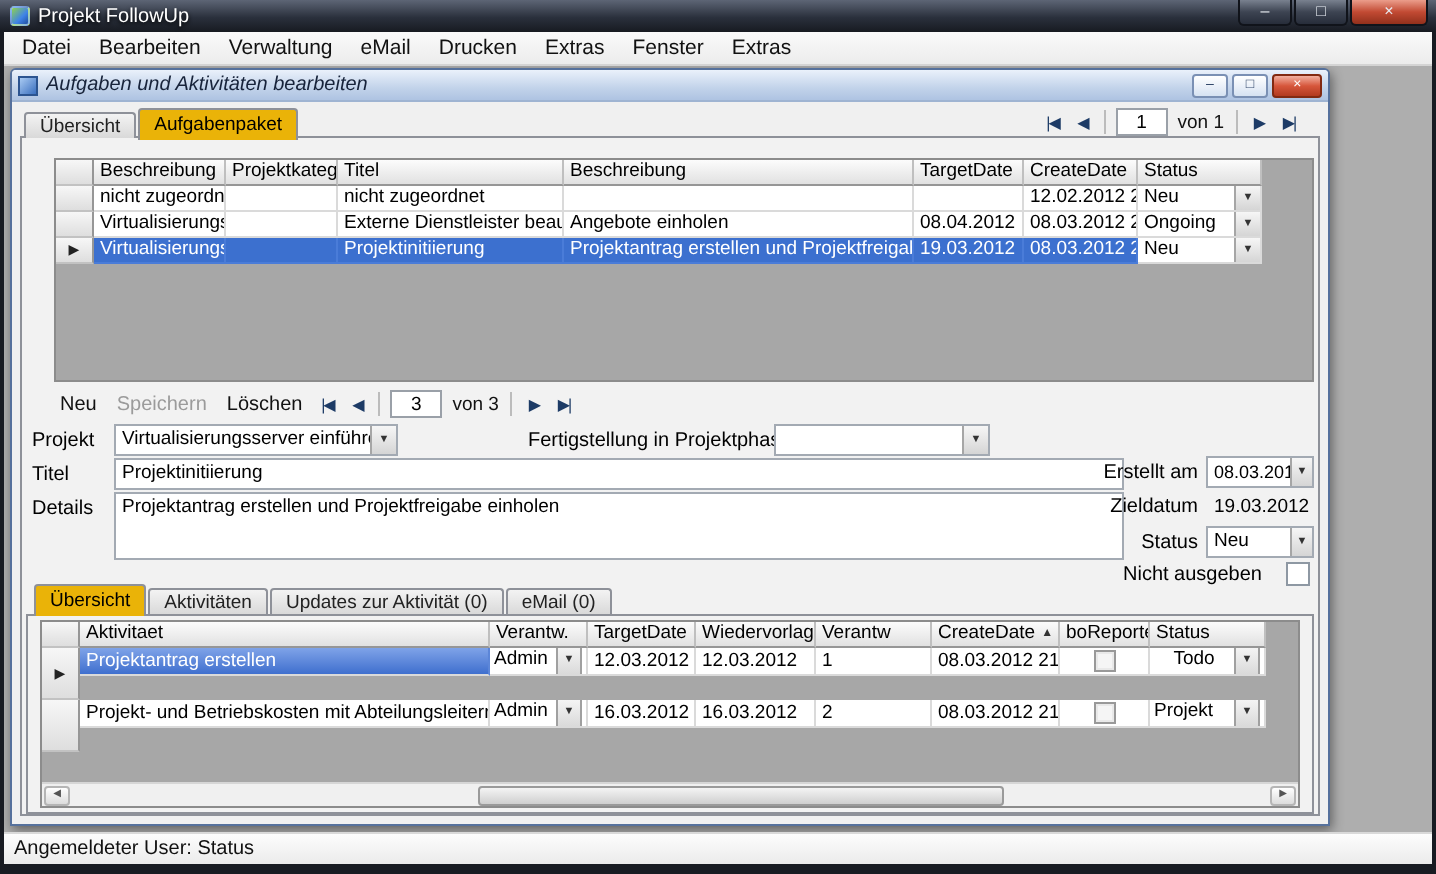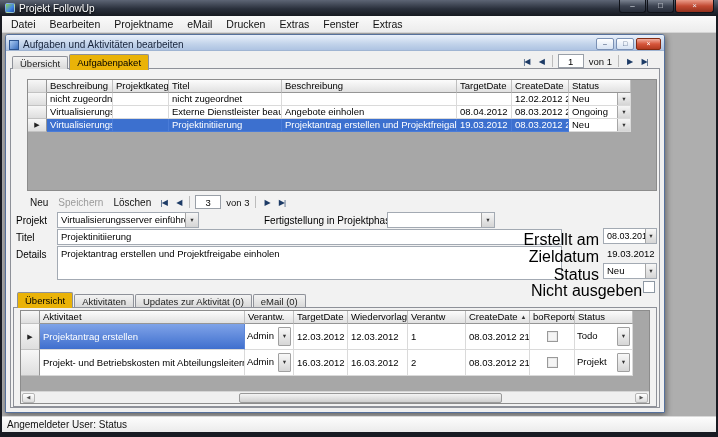--- a/index.html
+++ b/index.html
@@ -17,21 +17,21 @@
 
   .menubar{position:absolute;left:2px;right:2px;top:16px;height:17px;background:linear-gradient(#fafafa,#ececec);border-bottom:1px solid #d4d4d4;display:flex;align-items:center;padding-left:2px;}
   .menu-item{padding:1px 7px;font-size:10.5px;color:#111;}
 
   .mdi{position:absolute;left:2px;right:2px;top:33px;bottom:21px;background:#aeaeae;overflow:hidden;}
 
   .statusbar{position:absolute;left:2px;right:2px;bottom:5px;height:16px;background:linear-gradient(#fdfdfd,#ebebeb);border-top:1px solid #d9d9d9;display:flex;align-items:center;padding-left:5px;font-size:10px;color:#111;}
 
   
   .child{position:absolute;left:3px;top:1px;width:660px;height:379px;background:#f0f0f0;border:1px solid #56719c;border-radius:3px 3px 0 0;box-shadow:1px 2px 6px rgba(0,0,0,.45);}
-  .child-titlebar{height:16px;background:linear-gradient(#eaf1fb,#c2d3ea 60%,#aec3e2);border-radius:2px 2px 0 0;display:flex;align-items:flex-end;padding:0 3px;border-bottom:1px solid #9fb4d2;}
+  .child-titlebar{height:16px;background:linear-gradient(#eaf1fb,#c2d3ea 60%,#aec3e2);border-radius:2px 2px 0 0;display:flex;align-items:center;padding:0 3px;border-bottom:1px solid #9fb4d2;font-style:italic;}
   .child-icon{width:10px;height:10px;background:linear-gradient(135deg,#a9caf2,#3a6fbf);border:1px solid #2c5490;margin-right:4px;flex:0 0 auto;}
   .child-titlebar .ttl{font-size:10px;color:#17233a;flex:1;white-space:nowrap;overflow:hidden;}
   .cw-btn{width:18px;height:12px;margin-left:2px;border:1px solid #7a90b4;border-radius:2px;background:linear-gradient(#ffffff,#d6e2f2);color:#33486b;font-size:7px;line-height:10px;text-align:center;}
   .cw-btn.close{width:25px;background:linear-gradient(#f3b0a0,#d6563b 50%,#b23a20);border-color:#822a12;color:#fff;}
   .child-body{position:relative;height:361px;overflow:hidden;}
 
   
   .tabstrip{position:absolute;display:flex;z-index:4;}
   .tab{height:13px;margin-top:2px;padding:0 7px;font-size:9.5px;line-height:13px;background:linear-gradient(#f3f3f3,#d9d9d9);border:1px solid #8e9199;border-bottom:none;border-radius:2px 2px 0 0;margin-right:1px;color:#222;}
   .tab.active{height:16px;margin-top:0;line-height:15px;background:#eab308;color:#000;}
@@ -58,38 +58,38 @@
   .rowsel{width:19px;flex:0 0 19px;background:linear-gradient(#f7f7f7,#dedede);border-right:1px solid #969696;border-bottom:1px solid #c2c2c2;text-align:center;font-size:7px;color:#222;display:flex;align-items:center;justify-content:center;}
   .gc{background:#fff;border-right:1px solid #dadada;border-bottom:1px solid #dadada;font-size:9.5px;padding:0 3px;line-height:12px;height:13px;white-space:nowrap;overflow:hidden;color:#000;}
   .trow .gc{height:13px;}
   .trow.sel .gc{background:#3c70cf;color:#fff;border-right-color:#4a7cd8;border-bottom-color:#4a7cd8;}
   .trow.sel .gc.nosel{background:#fff;color:#000;border-right-color:#dadada;border-bottom-color:#dadada;}
   .combo-cell{display:flex;padding:0;align-items:stretch;}
   .combo-cell .txt{flex:1;padding:0 3px;overflow:hidden;white-space:nowrap;}
   .ddb{width:13px;flex:0 0 13px;background:linear-gradient(#f6f6f6,#d5d5d5);border-left:1px solid #a6a6a6;font-size:5.5px;line-height:12px;text-align:center;color:#333;display:flex;align-items:center;justify-content:center;}
 
   
-  .brow .gc{height:26px;line-height:25px;display:flex;align-items:center;}
+  .brow .gc{height:14px;line-height:25px;display:flex;align-items:center;}
   .brow .rowsel{height:26px;}
   .selcell{background:linear-gradient(#7fa3e8,#3f6fce)!important;color:#fff!important;border-right-color:#5c86d8!important;}
   .minicombo{display:flex;width:100%;height:19px;align-items:stretch;}
   .minicombo .txt{flex:1;overflow:hidden;white-space:nowrap;line-height:18px;}
   .minicombo .ddbtn{width:13px;flex:0 0 13px;border:1px solid #a0a0a0;border-radius:1px;background:linear-gradient(#f8f8f8,#d6d6d6);font-size:5.5px;display:flex;align-items:center;justify-content:center;color:#333;}
   .chk{width:11px;height:11px;border:1px solid #999;background:#f5f5f5;box-shadow:inset 0 0 0 1px #e9e9e9;margin:auto;}
   .cellcenter{justify-content:center;}
 
   
   .hscroll{position:absolute;left:0;right:0;bottom:0;height:12px;background:#f0f0f0;border-top:1px solid #d6d6d6;display:flex;align-items:center;padding:0 1px;}
   .sb-btn{width:13px;height:10px;background:linear-gradient(#fff,#dcdcdc);border:1px solid #b5b5b5;border-radius:2px;font-size:5px;line-height:9px;text-align:center;color:#555;flex:0 0 13px;display:flex;align-items:center;justify-content:center;}
   .sb-track{flex:1;position:relative;height:10px;margin:0 1px;}
   .sb-thumb{position:absolute;left:34%;width:44%;top:0;height:10px;background:linear-gradient(#f4f4f4,#cfcfcf);border:1px solid #9a9a9a;border-radius:2px;}
 
   
   .flabel{position:absolute;font-size:10px;color:#000;white-space:nowrap;}
-  .rlabel{position:absolute;width:80px;text-align:right;font-size:16px;color:#000;white-space:nowrap;}
+  .rlabel{position:absolute;width:80px;text-align:right;font-size:10px;color:#000;white-space:nowrap;}
   .combo{position:absolute;height:16px;border:1px solid #a3aab3;background:#fff;display:flex;align-items:stretch;}
   .combo .txt{flex:1;font-size:9.5px;line-height:14px;padding:0 3px;overflow:hidden;white-space:nowrap;}
   .combo .ddb{line-height:14px;}
   .tbox{position:absolute;height:16px;border:1px solid #a3aab3;background:#fff;font-size:9.5px;line-height:14px;padding:0 3px;white-space:nowrap;overflow:hidden;}
   .tarea{position:absolute;border:1px solid #a3aab3;background:#fff;font-size:9.5px;line-height:12px;padding:1px 3px;overflow:hidden;}
   .plaintext{position:absolute;font-size:9.5px;color:#000;white-space:nowrap;}
   .checkbox{position:absolute;width:12px;height:12px;border:1px solid #8e98a3;background:#fff;}
 </style>
 </head>
 <body>
@@ -102,21 +102,21 @@
   </div>
   <div class="win-controls">
     <div class="win-btn">–</div>
     <div class="win-btn">□</div>
     <div class="win-btn close">×</div>
   </div>
 
   <div class="menubar">
     <span class="menu-item">Datei</span>
     <span class="menu-item">Bearbeiten</span>
-    <span class="menu-item">Projektname</span>
+    <span class="menu-item">Verwaltung</span>
     <span class="menu-item">eMail</span>
     <span class="menu-item">Drucken</span>
     <span class="menu-item">Extras</span>
     <span class="menu-item">Fenster</span>
     <span class="menu-item">Extras</span>
   </div>
 
   <div class="mdi">
 
     <div class="child">
@@ -286,21 +286,21 @@
                     <span class="ddbtn">▼</span>
                   </div>
                 </div>
                 <div class="gc" style="width:54px;">12.03.2012</div>
                 <div class="gc" style="width:60px;">12.03.2012</div>
                 <div class="gc" style="width:58px;">1</div>
                 <div class="gc" style="width:64px;">08.03.2012 21:12</div>
                 <div class="gc cellcenter" style="width:45px;">
                   <div class="chk"></div>
                 </div>
-                <div class="gc" style="width:58px;padding:0 2px;">
+                <div class="gc" style="width:58px;padding:0 2px;text-align:center;">
                   <div class="minicombo">
                     <span class="txt">Todo</span>
                     <span class="ddbtn">▼</span>
                   </div>
                 </div>
               </div>
 
               <div class="grow brow">
                 <div class="rowsel"></div>
                 <div class="gc" style="width:205px;">Projekt- und Betriebskosten mit Abteilungsleitern</div>

